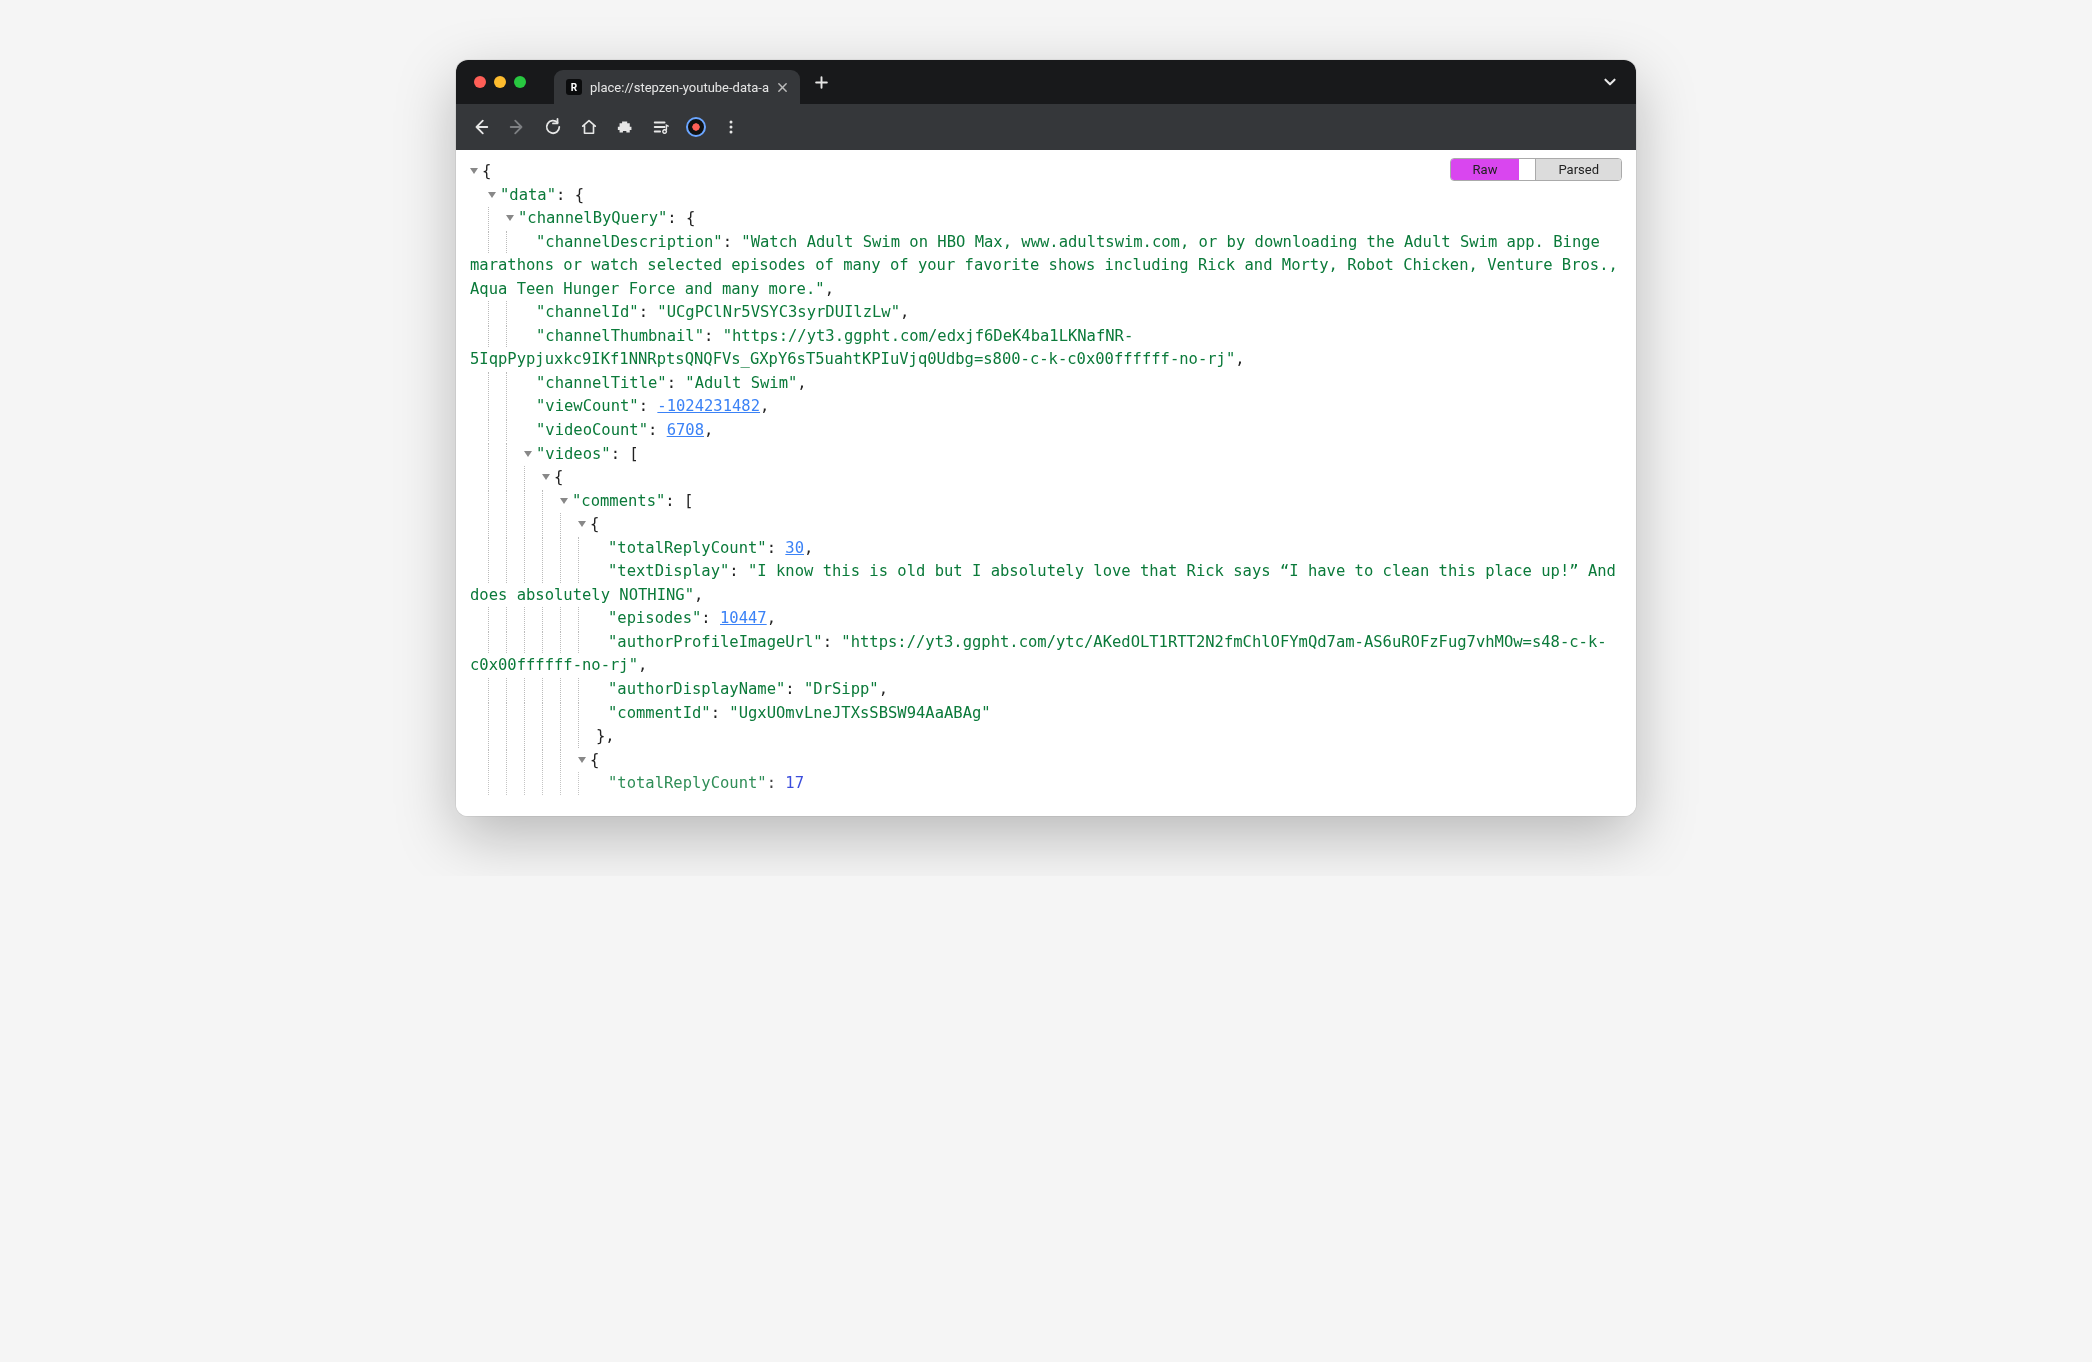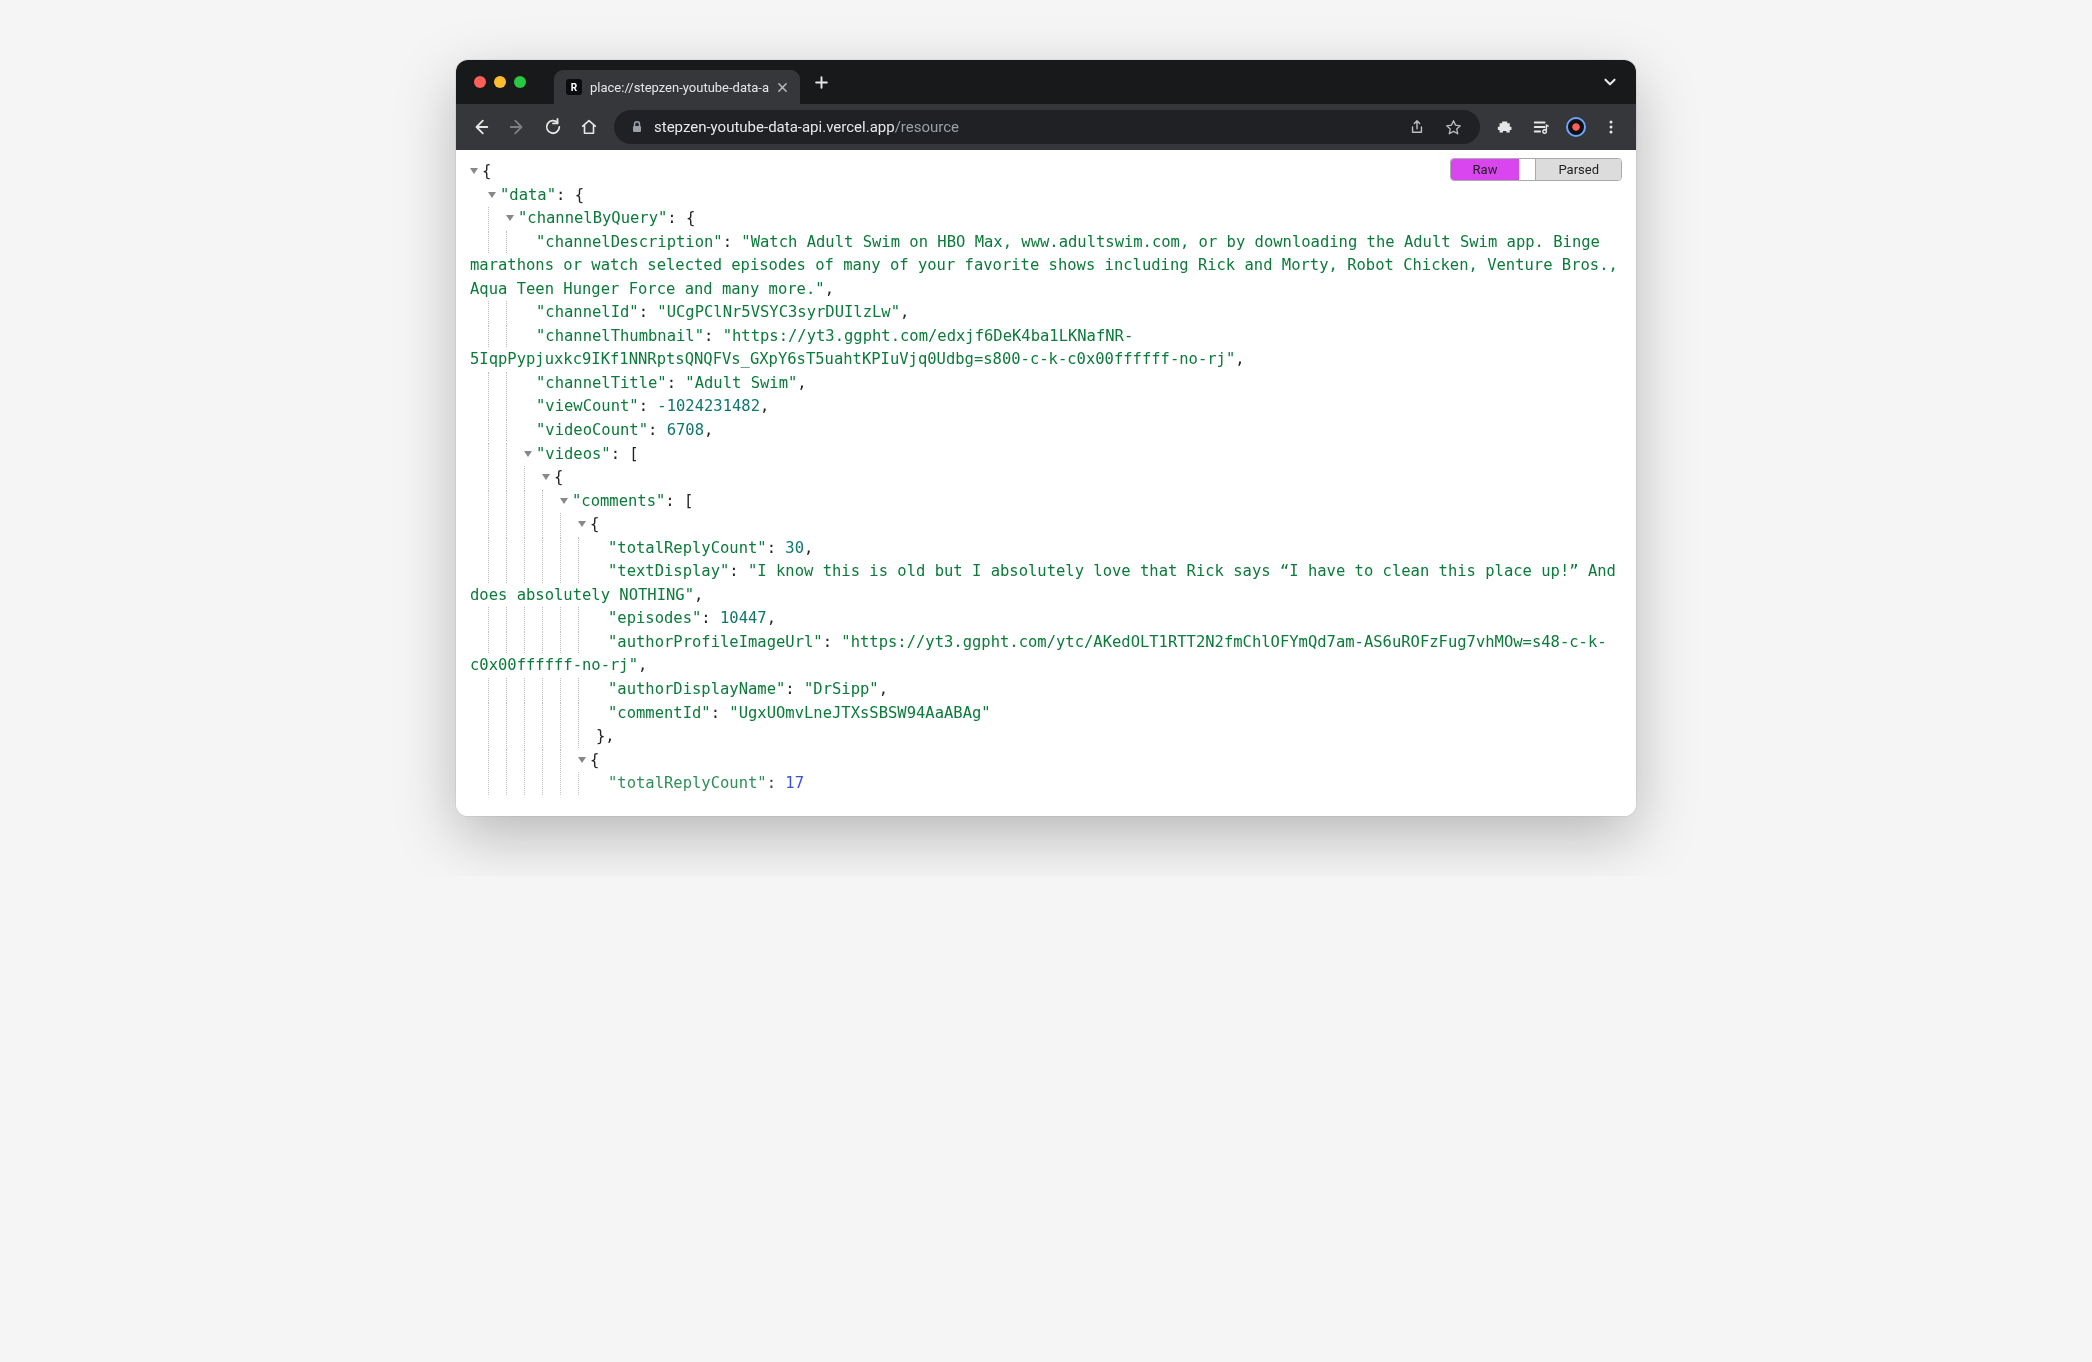--- a/index.html
+++ b/index.html
@@ -142,21 +142,21 @@
     width: 0; height: 0;
     border-left: 4px solid transparent;
     border-right: 4px solid transparent;
     border-top: 6px solid #888;
     margin-right: 4px;
     vertical-align: 2px;
   }
   .caret-spacer { display:inline-block; width:12px; }
   .k { color: #0b7a3a; } 
   .s { color: #0b7a3a; } 
-  .n { color: #0f766e; } 
+  .n { color: #3b82f6; text-decoration: underline; } 
   .p { color: #222; }    
   .guide {
     display:inline-block;
     border-left: 1px dotted #bbb;
     width: 1px;
     height: 1.45em;
     margin-right: 17px;
     vertical-align: top;
   }
   .noguide { display:inline-block; width:18px; }
@@ -210,43 +210,20 @@
       <svg width="18" height="18" viewBox="0 0 20 20">
           <path d="M15 5 A7 7 0 1 0 17 10" stroke="currentColor" stroke-width="2" fill="none" stroke-linecap="round"></path>
           <path d="M15 1 L15 6 L10 6" stroke="currentColor" stroke-width="2" fill="none" stroke-linecap="round" stroke-linejoin="round"></path>
         </svg>
     </div>
     <div class="nav-icon">
       <svg width="18" height="18" viewBox="0 0 20 20">
           <path d="M3 9 L10 3 L17 9 M5 8 V17 H15 V8" stroke="currentColor" stroke-width="1.8" fill="none" stroke-linecap="round" stroke-linejoin="round"></path>
         </svg>
     </div>
-    <div class="addressbar">
-      <span class="lock">
-        <svg width="14" height="14" viewBox="0 0 14 14">
-            <rect x="3" y="6" width="8" height="6" rx="1.2" fill="currentColor"></rect>
-            <path d="M4.5 6 V4.2 a2.5 2.5 0 0 1 5 0 V6" stroke="currentColor" stroke-width="1.5" fill="none"></path>
-          </svg>
-      </span>
-      <span>
-        <span class="url-host">stepzen-youtube-data-api.vercel.app</span><span class="url-path">/resource</span>
-      </span>
-      <span class="addressbar-right">
-        <span class="nav-icon">
-          <svg width="16" height="16" viewBox="0 0 18 18">
-              <path d="M9 11 V2 M6 5 L9 2 L12 5 M4 9 V15 H14 V9" stroke="currentColor" stroke-width="1.6" fill="none" stroke-linecap="round" stroke-linejoin="round"></path>
-            </svg>
-        </span>
-        <span class="nav-icon">
-          <svg width="17" height="17" viewBox="0 0 20 20">
-              <path d="M10 2 L12.4 7.2 L18 8 L13.8 11.8 L15 17.4 L10 14.6 L5 17.4 L6.2 11.8 L2 8 L7.6 7.2 Z" stroke="currentColor" stroke-width="1.5" fill="none" stroke-linejoin="round"></path>
-            </svg>
-        </span>
-      </span>
-    </div>
     <div class="toolbar-right">
       <div class="nav-icon">
         <svg width="17" height="17" viewBox="0 0 20 20">
             <path d="M8 3 h4 v2 h3 v4 h2 v4 h-2 v3 h-4 v-2 h-4 v2 h-4 v-3 h-2 v-4 h2 v-4 h3 v-2 Z" fill="currentColor"></path>
           </svg>
       </div>
       <div class="nav-icon">
         <svg width="18" height="18" viewBox="0 0 20 20">
             <path d="M3 5 H14 M3 10 H14 M3 15 H9" stroke="currentColor" stroke-width="2" stroke-linecap="round"></path>
             <path d="M14 13 a2 2 0 1 0 0.01 0 M16 13 V8 L18 9" stroke="currentColor" stroke-width="1.6" fill="none" stroke-linecap="round"></path>

